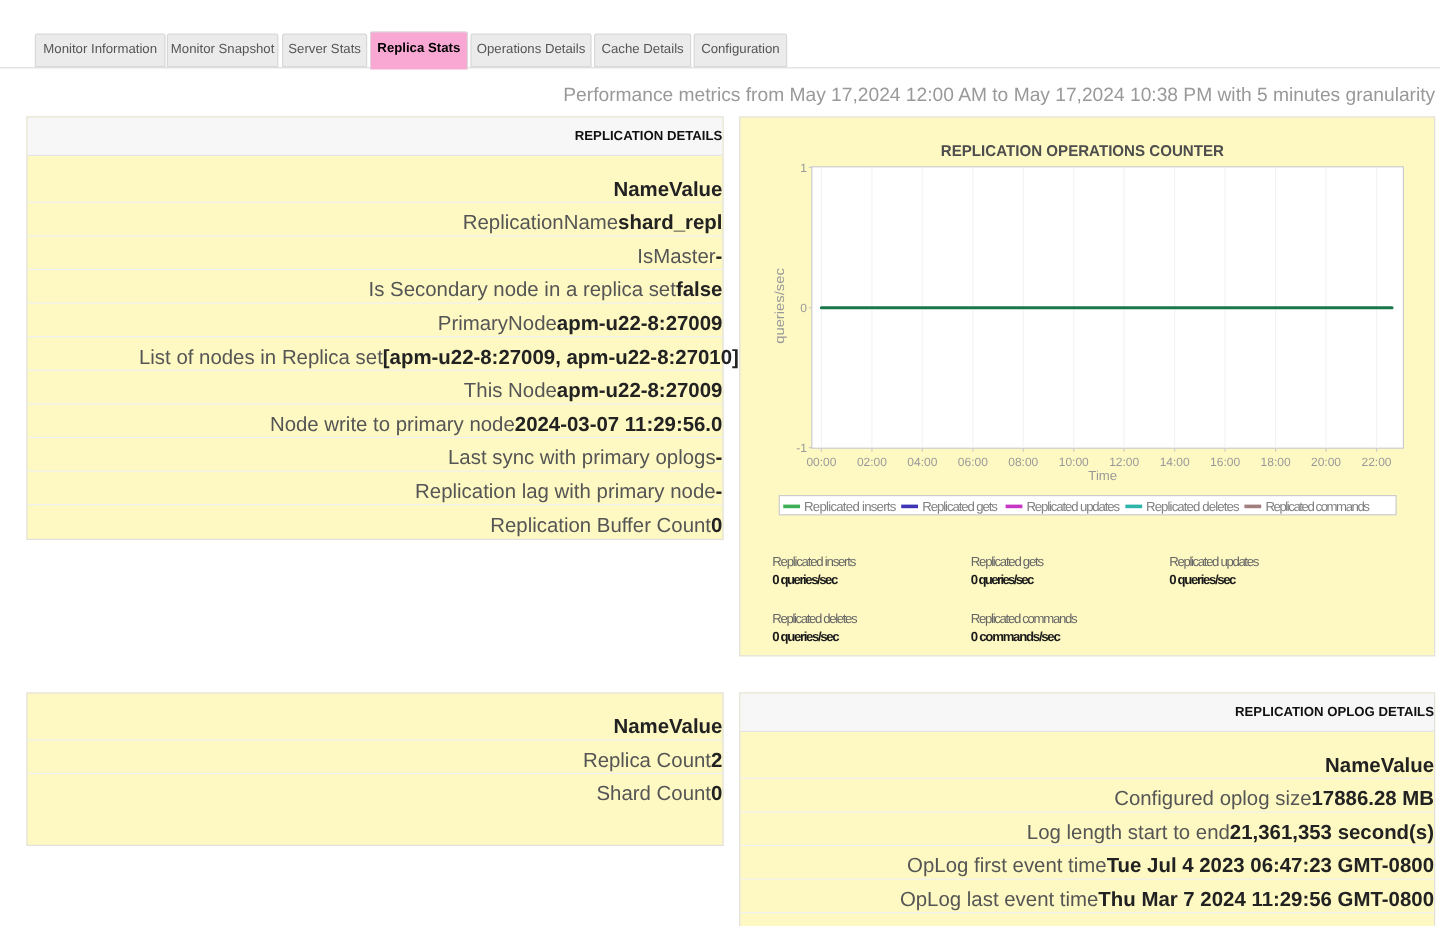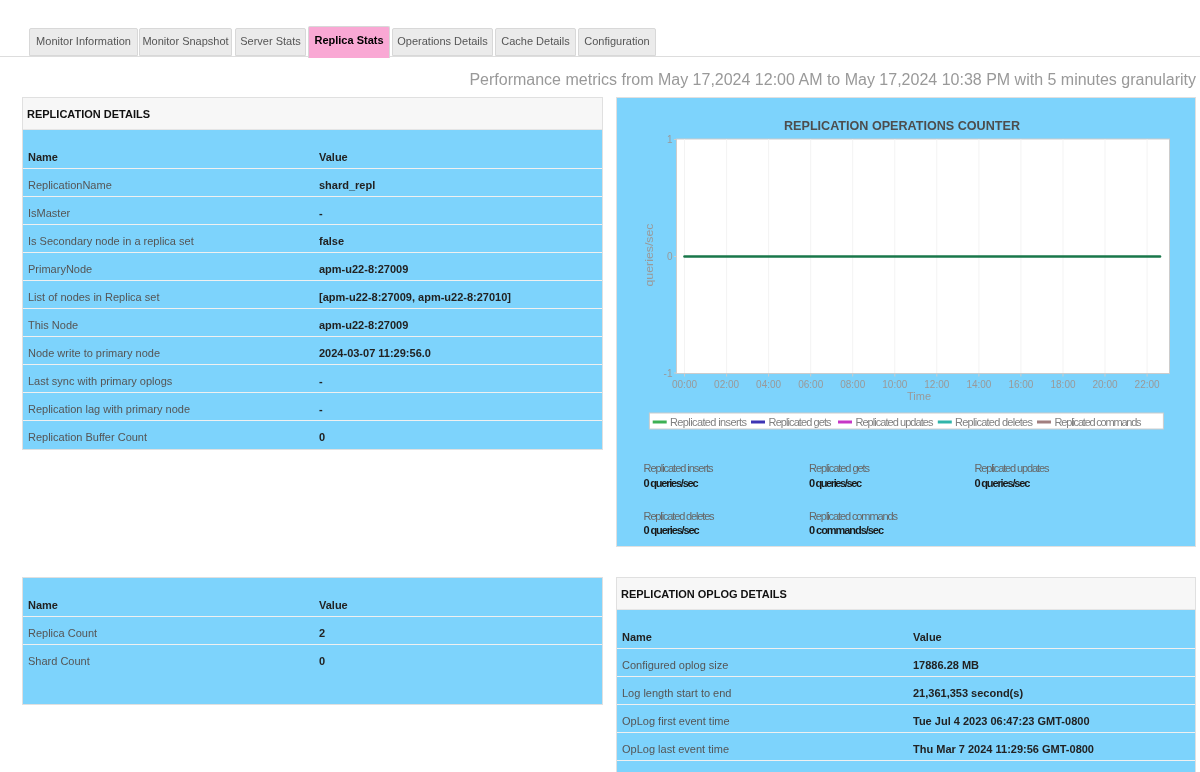--- a/index.html
+++ b/index.html
@@ -15,25 +15,25 @@
   font-size:11px; color:#555; }
 .t1{width:109px;margin-right:1px;} .t2{width:93px;margin-right:3px;}
 .t3{width:71px;margin-right:2px;} .t4{width:82px;margin-right:2px;}
 .t5{width:101px;margin-right:2px;} .t6{width:81px;margin-right:2px;} .t7{width:78px;text-align:center;}
 .tab.active { position:relative; top:-2px; height:32px; line-height:27px;
   background:#f9a8d4; border-bottom:0; font-weight:bold; color:#000; z-index:2; }
 
 #perf { position:absolute; top:71px; right:4px; font-size:16px; color:#999; }
 
 
-.panel { position:absolute; border:1px solid #e0e0e0; background:#7dd3fc; }
+.panel { position:absolute; border:1px solid #e0e0e0; background:#fef9c3;text-align:right; }
 .phead { height:32px; line-height:32px; background:#f7f7f7; border-bottom:1px solid #e5e5e5;
   padding-left:4px; font-size:11px; font-weight:bold; color:#111; }
 .tbl { margin-top:11px; }
-.row { height:28px; line-height:33px; border-bottom:1px solid #f0f0f0; font-size:11px;
+.row { height:28px; line-height:33px; border-bottom:1px solid #f0f0f0; font-size:17px;
   white-space:nowrap; }
 .row:last-child { border-bottom:0; }
 .row.rb { border-bottom:1px solid #f0f0f0 !important; }
 .c1 { display:inline-block; width:296px; padding-left:5px; color:#555; vertical-align:top; }
 .c2 { display:inline-block; color:#222; font-weight:bold; vertical-align:top; }
 .hdr .c1, .hdr .c2 { color:#222; font-weight:bold; }
 
 #p1 { left:22px; top:97px; width:581px; height:353px; }
 #p2 { left:616px; top:97px; width:580px; height:450px; }
 #p3 { left:22px; top:577px; width:581px; height:128px; }

